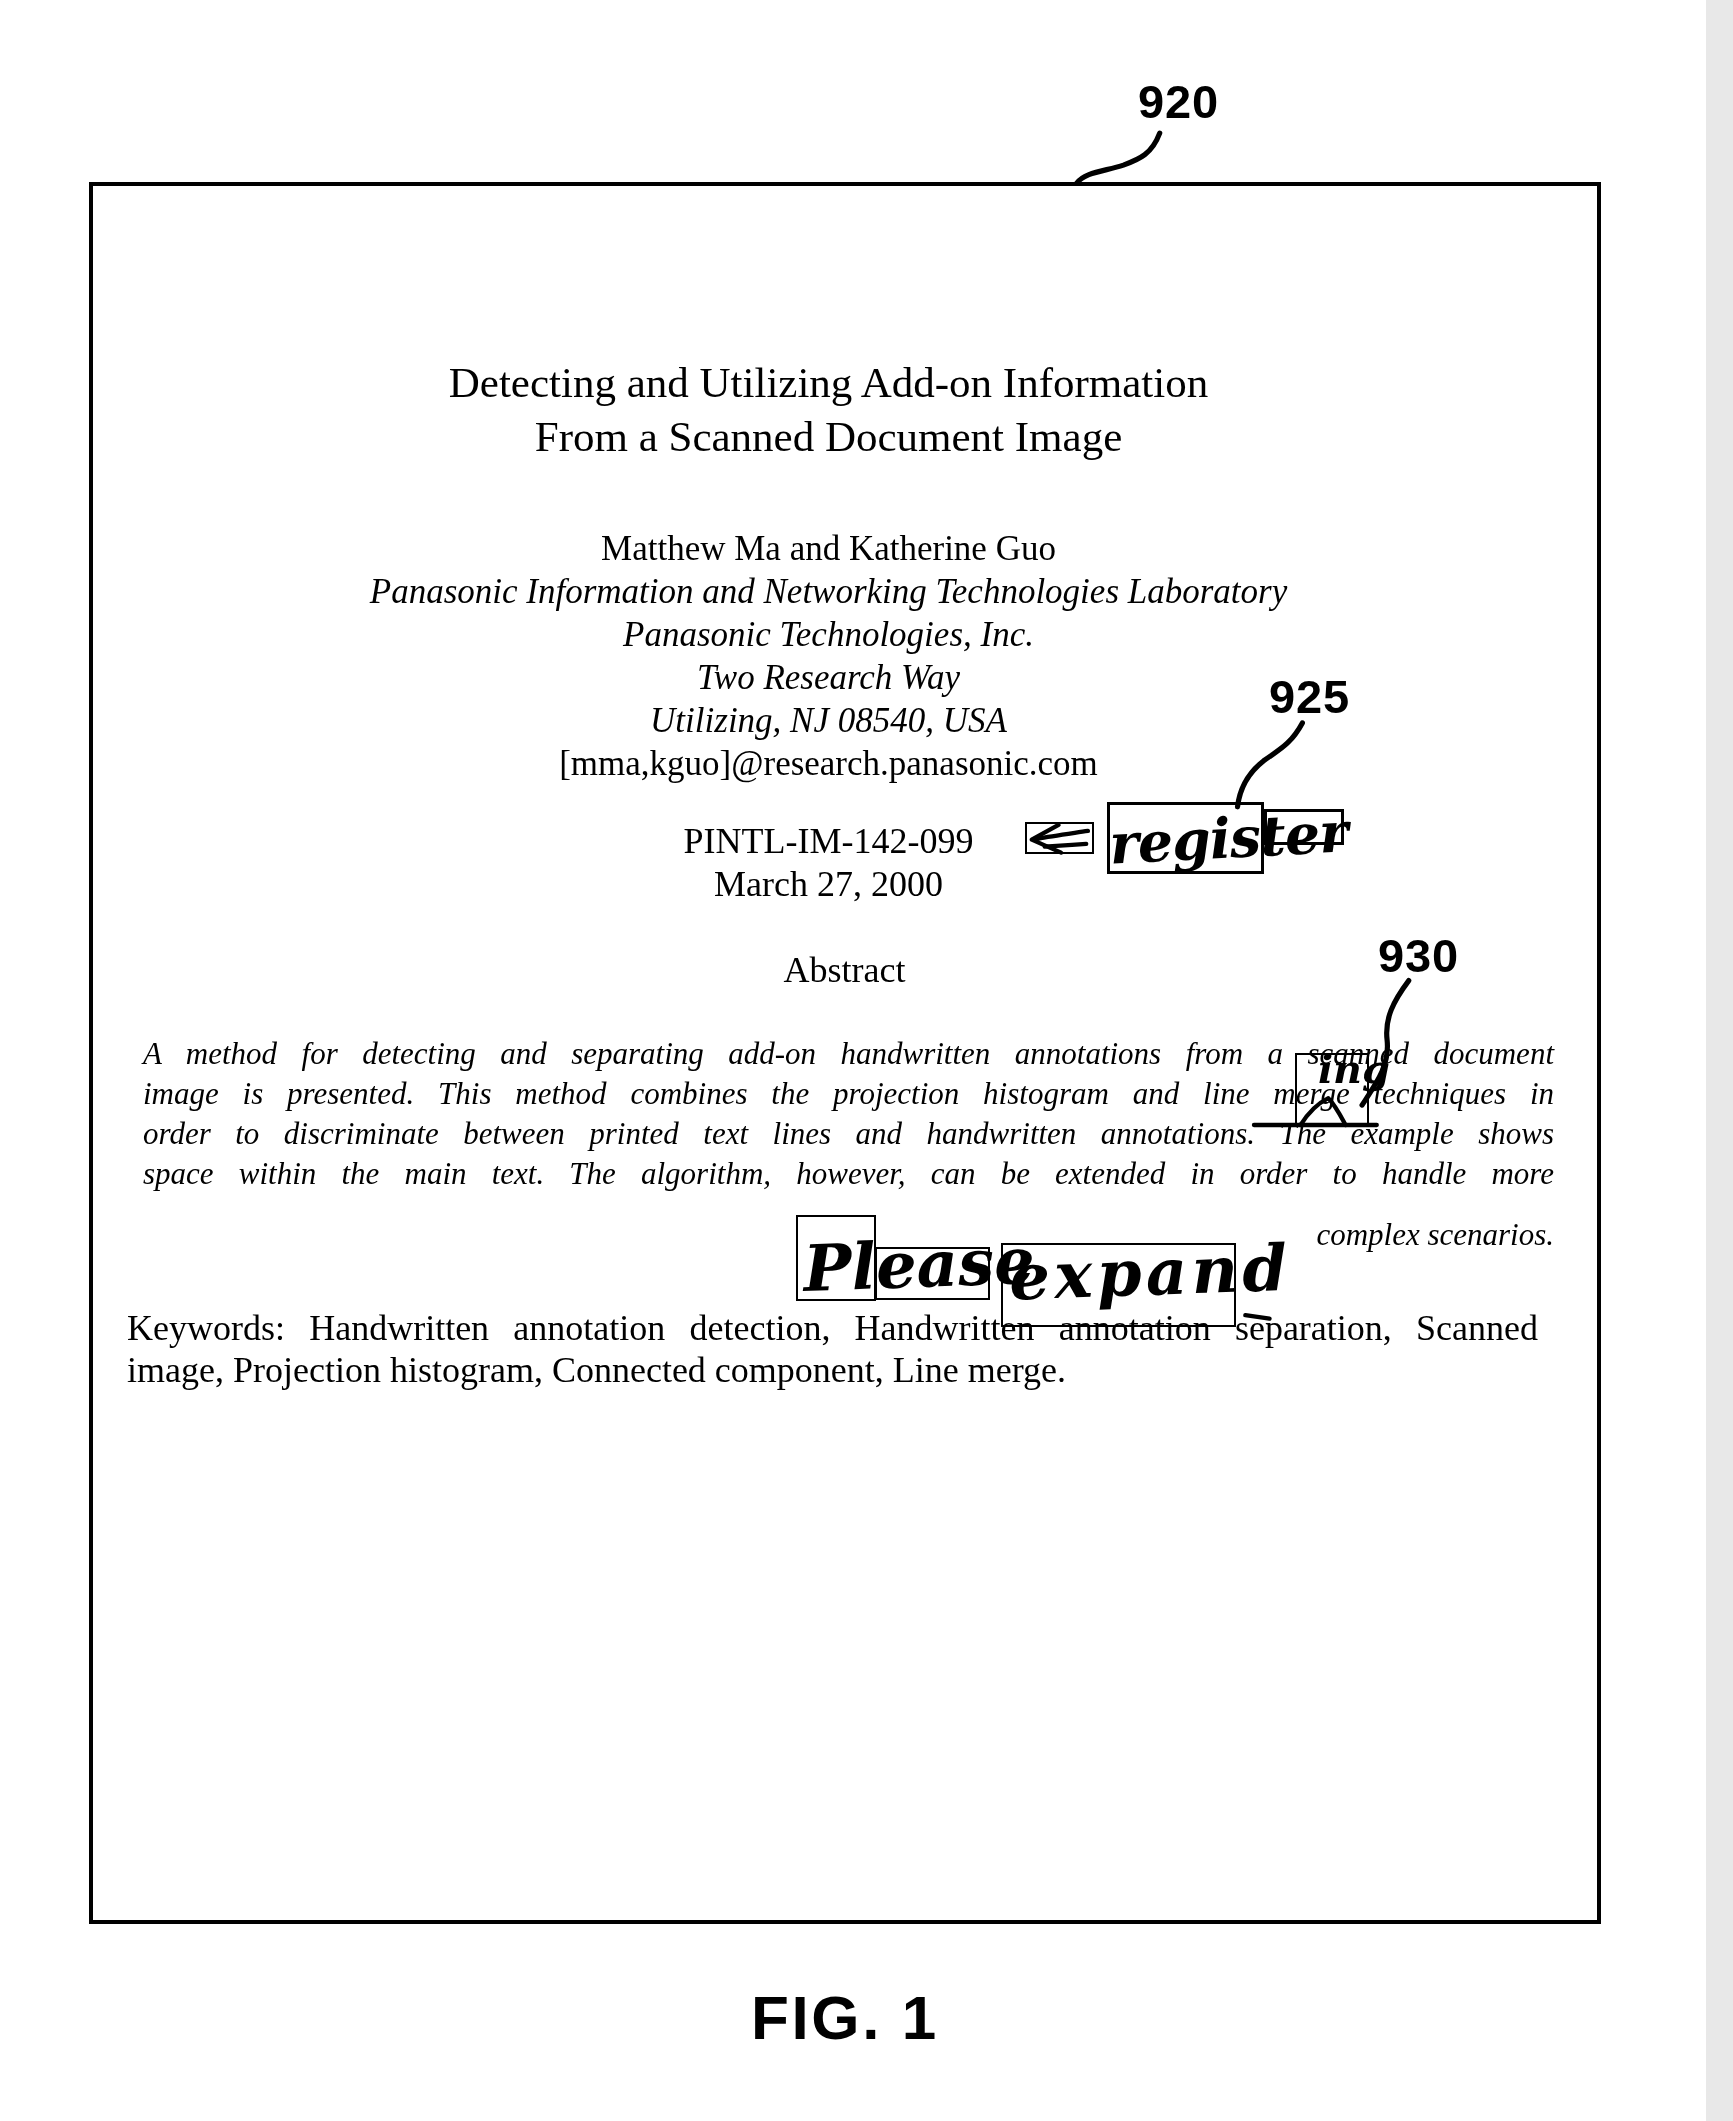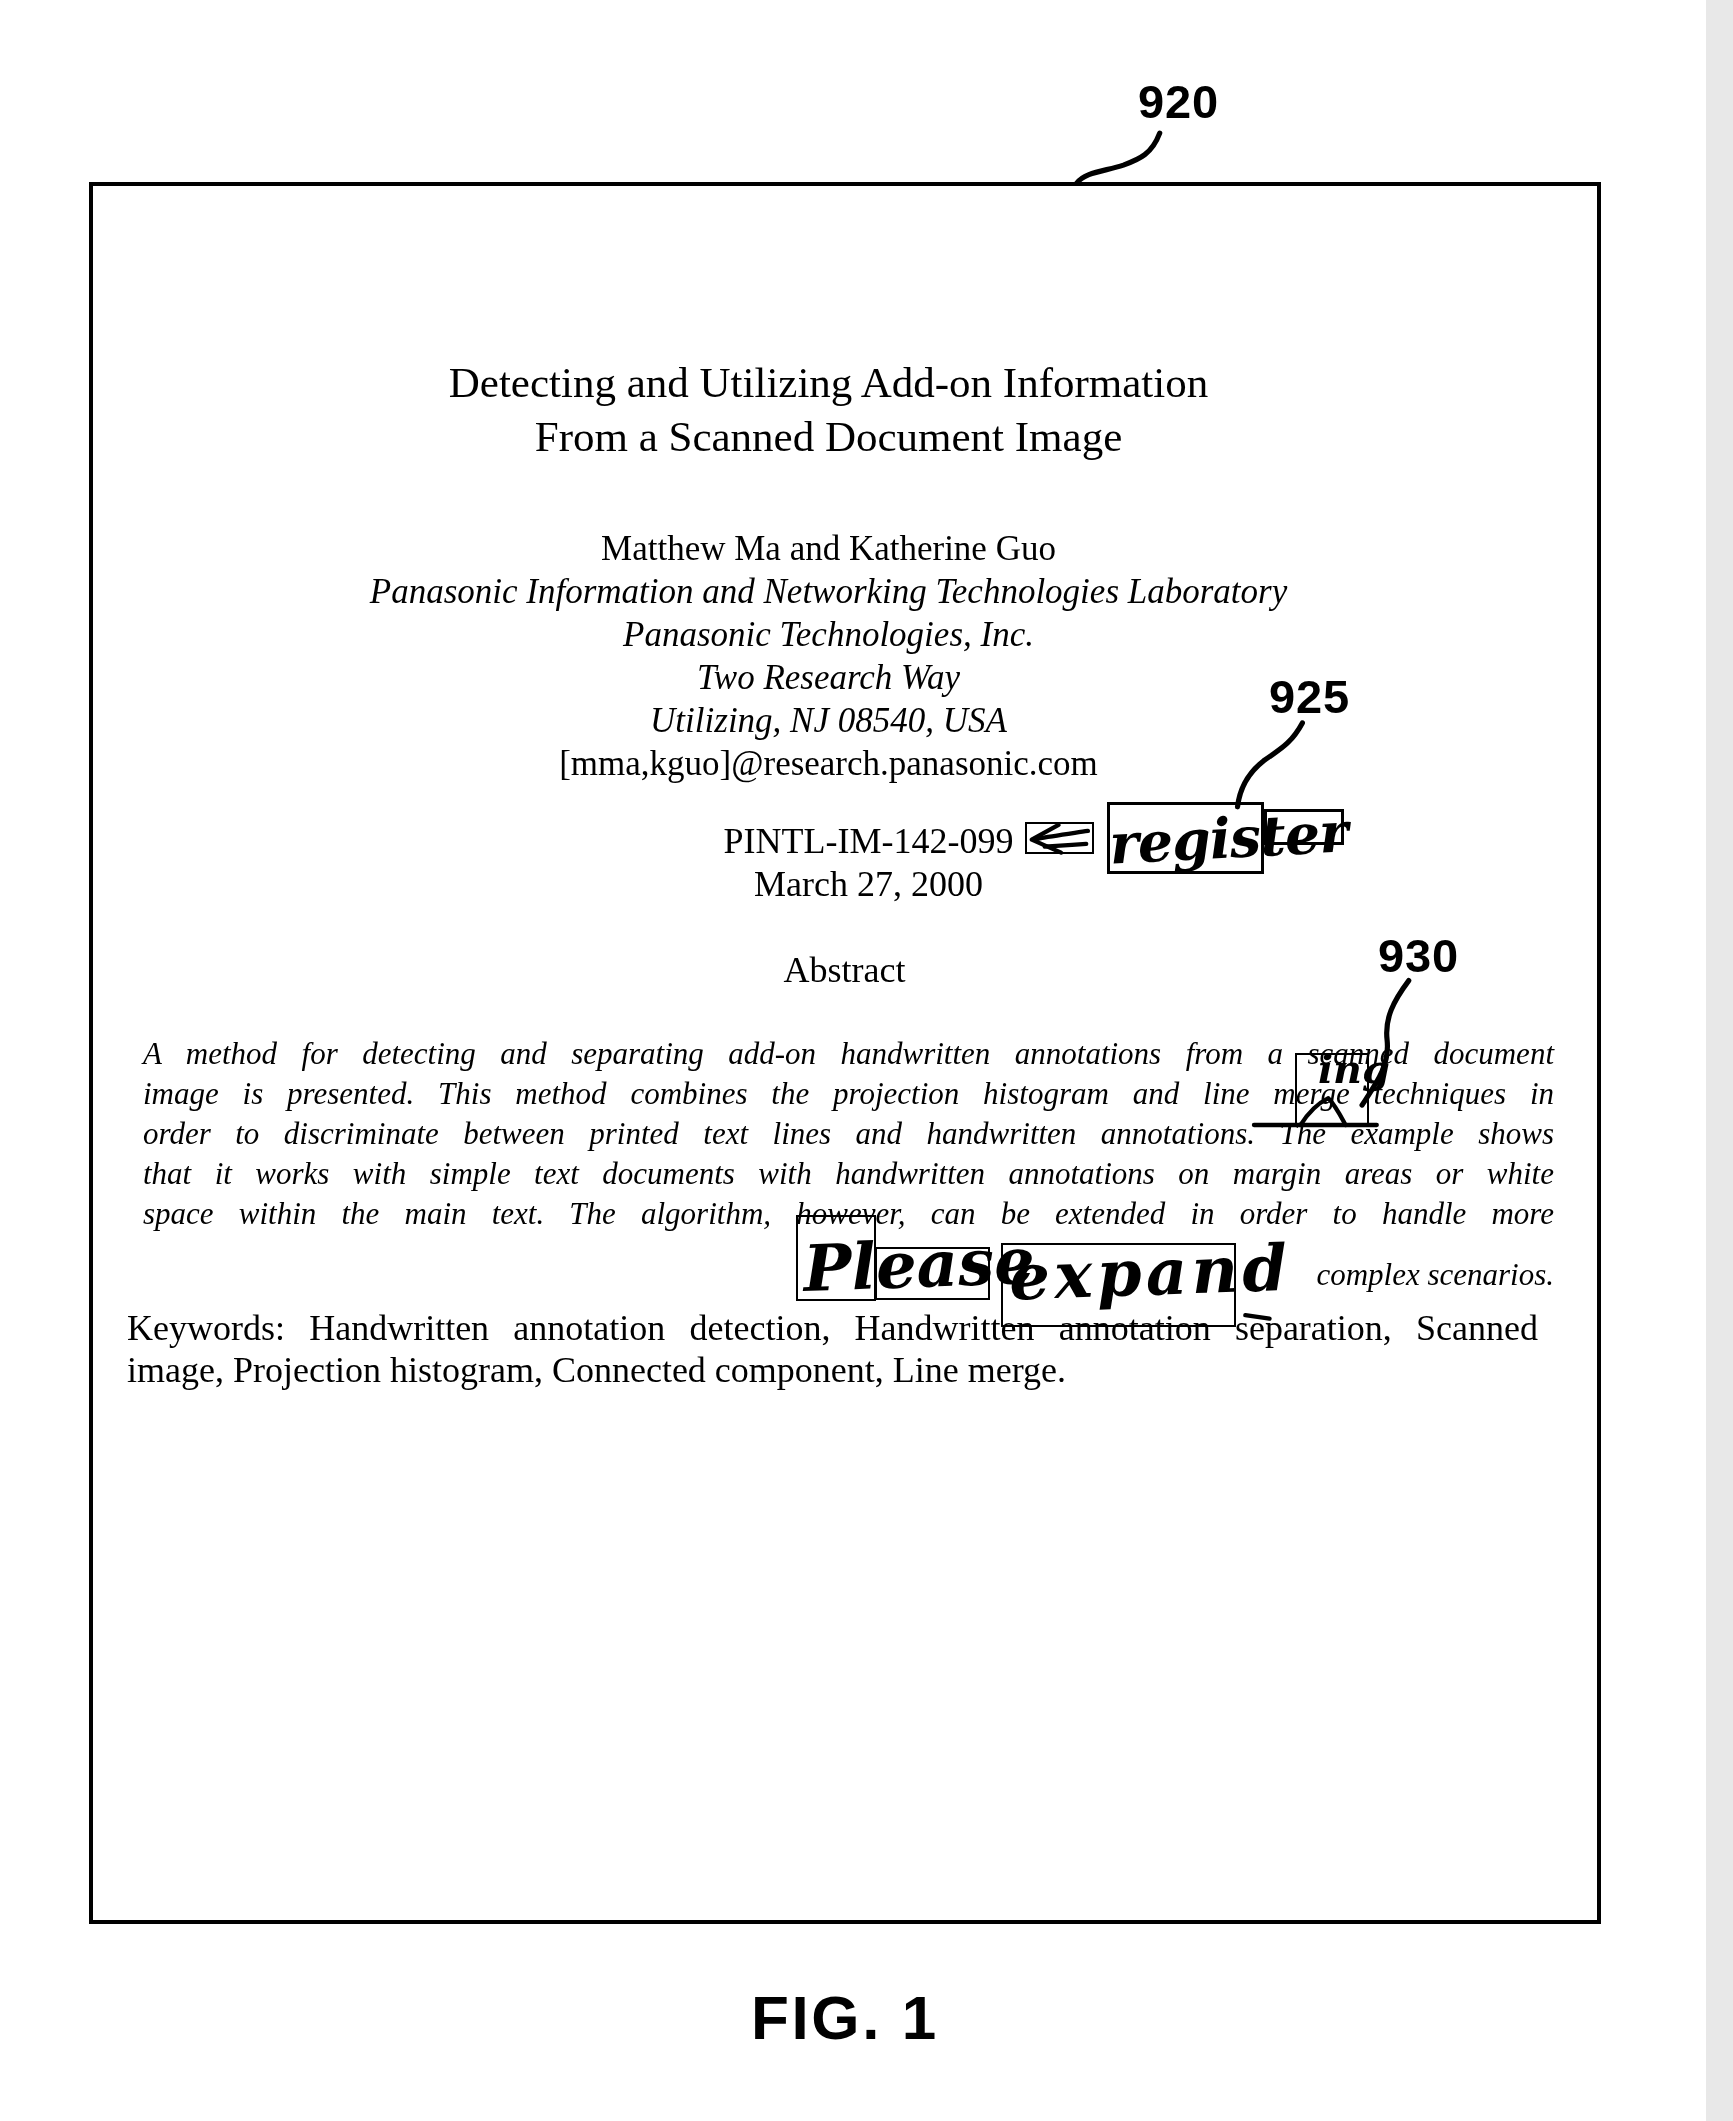--- a/index.html
+++ b/index.html
@@ -8,21 +8,21 @@
   .abs{position:absolute;}
   
   .ref-num{font-family:"Liberation Sans", sans-serif;font-weight:bold;font-size:47px;line-height:1;letter-spacing:0.9px;}
   
   .doc-box{left:89px;top:182px;width:1512px;height:1742px;border:4.3px solid #000;box-sizing:border-box;}
   
   .center-col{left:89px;width:1479px;text-align:center;}
   .title-block{top:356px;font-size:43px;line-height:54px;}
   .author-block{top:517px;font-size:35px;line-height:43px;margin-top:10px;}
   .it{font-style:italic;}
-  .docnum{top:820px;font-size:36px;line-height:43px;padding-left:40px;}
+  .docnum{top:820px;font-size:36px;line-height:43px;}
   .abstract-head{top:949px;font-size:36px;padding-left:16px;}
   
   .abstract-body{left:143px;top:1034px;width:1411px;font-size:31px;line-height:40px;font-style:italic;}
   .jline{text-align:justify;text-align-last:justify;white-space:normal;}
   .lastline{text-align:right;margin-top:21px;}
   .keywords{left:127px;top:1307px;width:1411px;font-size:36px;line-height:42px;}
   
   .hw-box{border:3.5px solid #000;box-sizing:border-box;background:transparent;}
   .hw-box-thin{border:2.6px solid #000;box-sizing:border-box;background:transparent;}
   .fig-caption{left:89px;top:1982px;width:1512px;text-align:center;
@@ -63,21 +63,20 @@
   </div>
 
   <div class="abs center-col abstract-head">Abstract</div>
 
   <div class="abs ref-num" style="left:1378px;top:932px;">930</div>
 
   <div class="abs abstract-body">
     <div class="jline">A method for detecting and separating add-on handwritten annotations from a scanned document</div>
     <div class="jline">image is presented. This method combines the projection histogram and line merge techniques in</div>
     <div class="jline">order to discriminate between printed text lines and handwritten annotations. The example shows</div>
-    <div class="jline">that it works with simple text documents with handwritten annotations on margin areas or white</div>
     <div class="jline">space within the main text. The algorithm, however, can be extended in order to handle more</div>
     <div class="lastline">complex scenarios.</div>
   </div>
 
   <div class="abs keywords">
     <div class="jline">Keywords: Handwritten annotation detection, Handwritten annotation separation, Scanned</div>
     <div>image, Projection histogram, Connected component, Line merge.</div>
   </div>
 
   <div class="abs hw-box-thin" style="left:1025px;top:822px;width:69px;height:32px;"></div>

